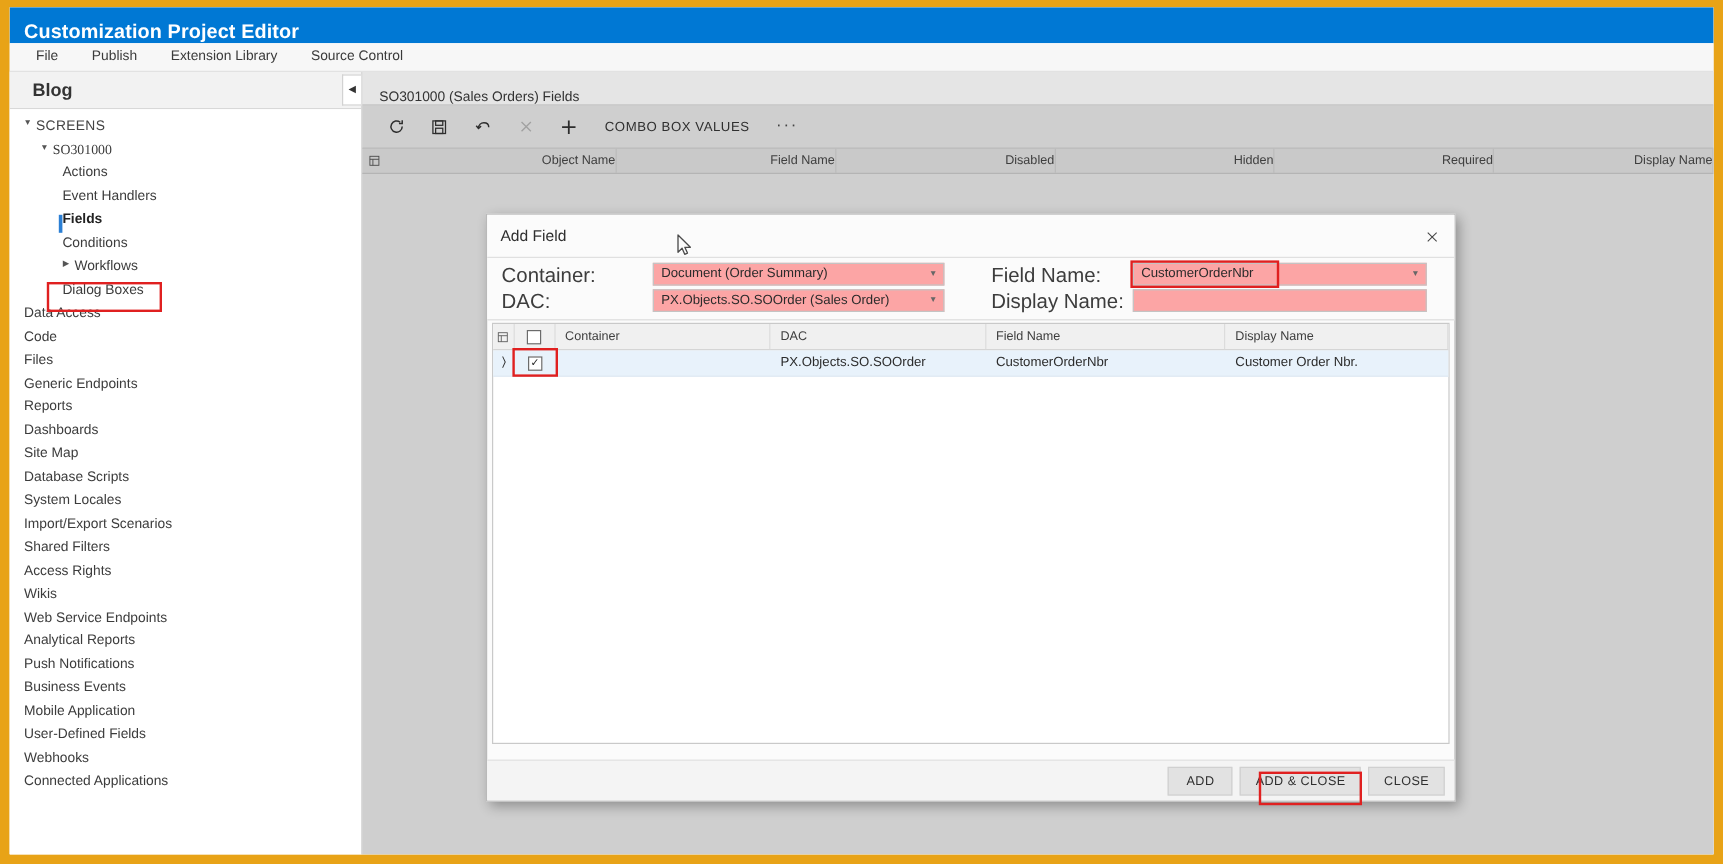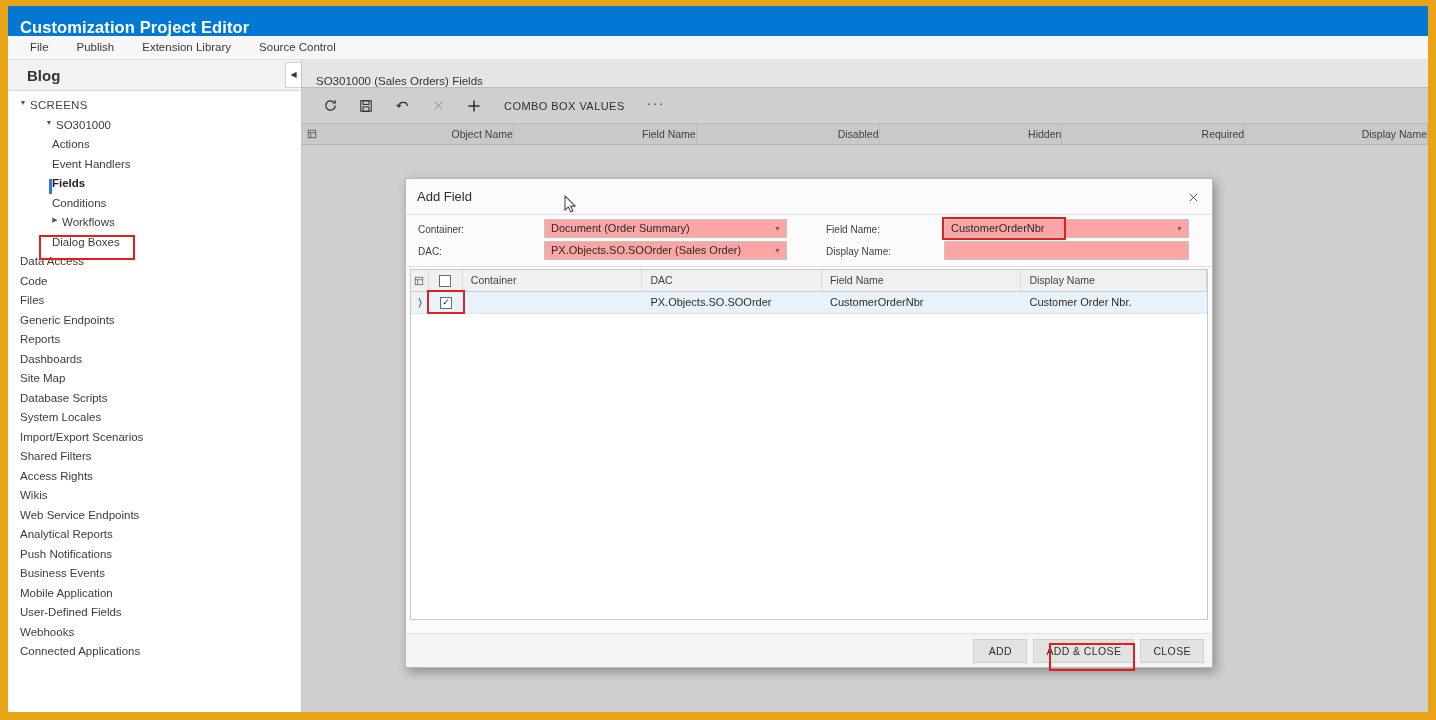--- a/index.html
+++ b/index.html
@@ -130,21 +130,21 @@
   .tree-node .caret {
     width: 10px;
     font-size: 7px;
     color: #555;
     display: inline-block;
     text-align: center;
     flex: 0 0 10px;
   }
   .tree-node .lbl { padding-left: 2px; }
   .tree-node.lvl0 { padding-left: 10px; }
-  .tree-node.lvl1 { padding-left: 36px; }
+  .tree-node.lvl1 { padding-left: 24px; font-family: Liberation Serif, serif; }
   .tree-node.lvl2 { padding-left: 42px; }
   .tree-node.screens .lbl { letter-spacing: .3px; color: #444; }
   .tree-node.selected .lbl {
     font-weight: 700;
     color: #222;
   }
   .tree-node .selbar {
     position: absolute;
     left: 41px;
     top: 2px;
@@ -292,21 +292,21 @@
   }
 
   #dlg-form {
     position: relative;
     height: 52px;
     background: #fbfbfb;
     border-bottom: 1px solid #dddddd;
   }
   .fld-label {
     position: absolute;
-    font-size: 10px;
+    font-size: 17px;
     color: #3d3d3d;
     line-height: 14px;
   }
   .fld-control {
     position: absolute;
     height: 19px;
     background: #fca5a5;
     border: 1px solid #c4c4c4;
     font-size: 11px;
     color: #2b2b2b;

